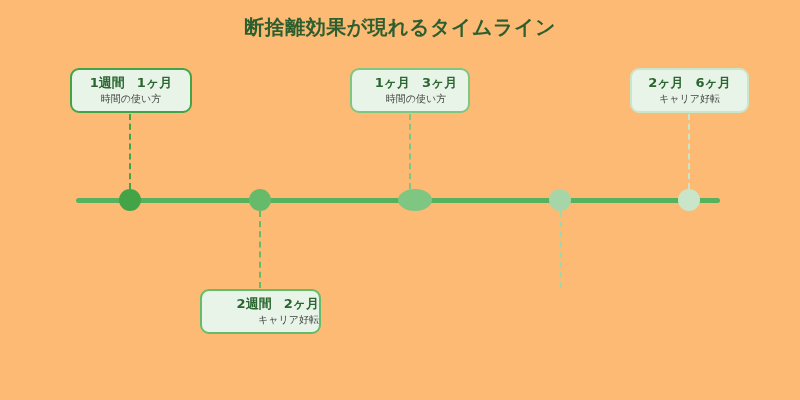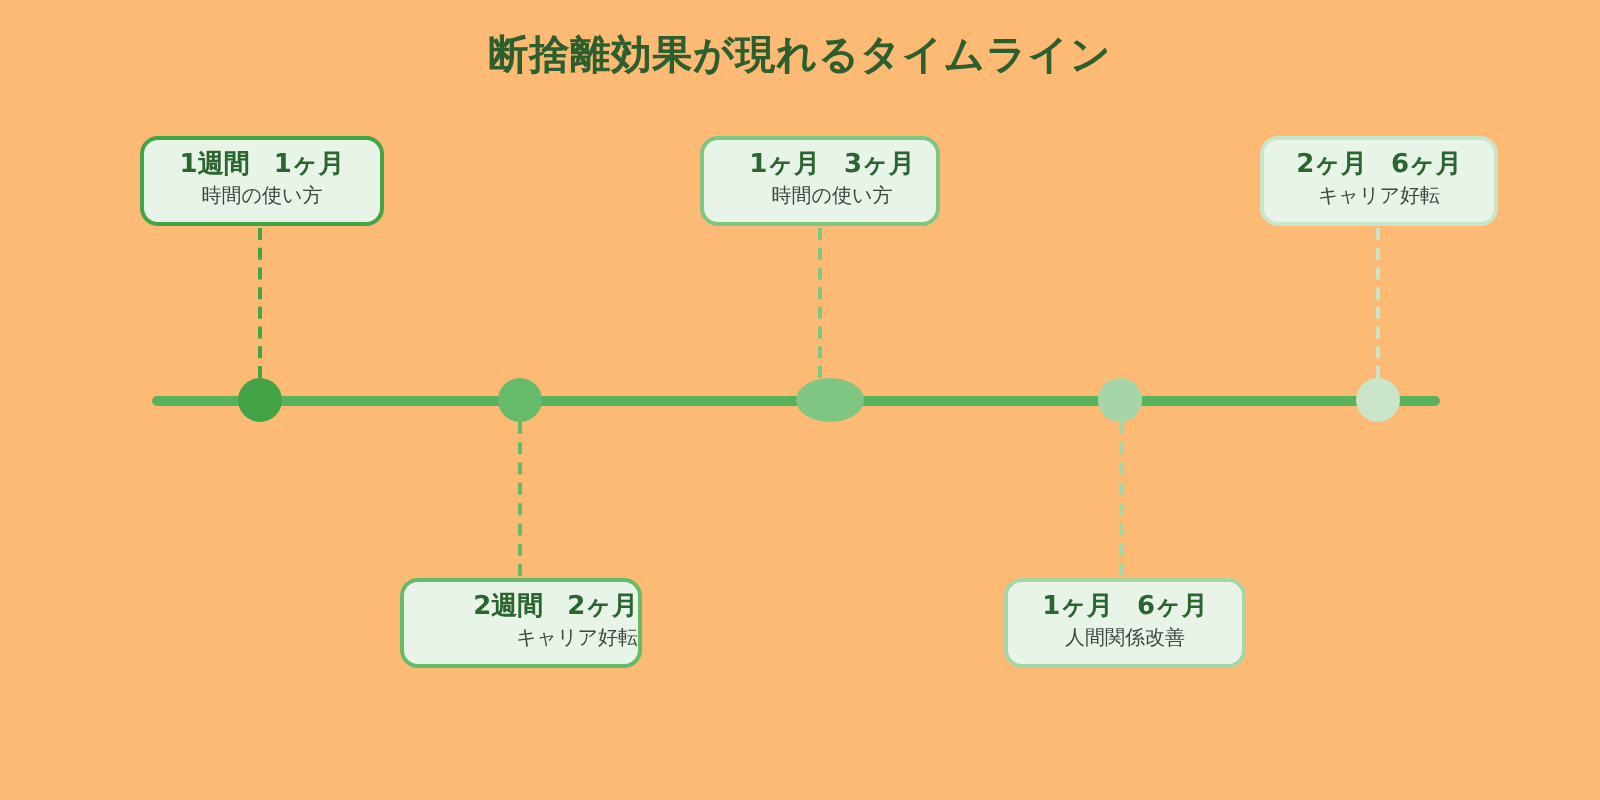--- a/index.html
+++ b/index.html
@@ -86,26 +86,20 @@
 
   <div class="card m3" style="left:350px;top:68px;width:120px;">
     <div class="time">
       <span>1ヶ月</span><span class="to">3ヶ月</span>
     </div>
     <div class="label">時間の使い方</div>
   </div>
   <div class="connector m3" style="left:409px;top:114px;height:75px;"></div>
   <div class="dot m3" style="left:398px;"></div>
 
-  <div class="card m4" style="left:502px;top:289px;width:121px;">
-    <div class="time">
-      <span>1ヶ月</span><span class="to">6ヶ月</span>
-    </div>
-    <div class="label">人間関係改善</div>
-  </div>
   <div class="connector m4" style="left:560px;top:211px;height:77px;"></div>
   <div class="dot m4" style="left:549px;"></div>
 
   <div class="card m5" style="left:630px;top:68px;width:119px;">
     <div class="time">
       <span>2ヶ月</span><span class="to">6ヶ月</span>
     </div>
     <div class="label">キャリア好転</div>
   </div>
   <div class="connector m5" style="left:688px;top:114px;height:75px;"></div>

